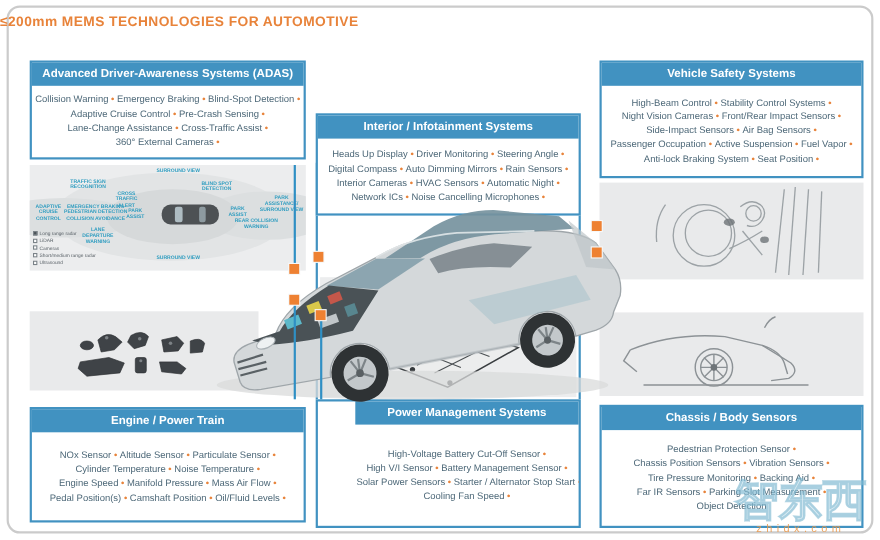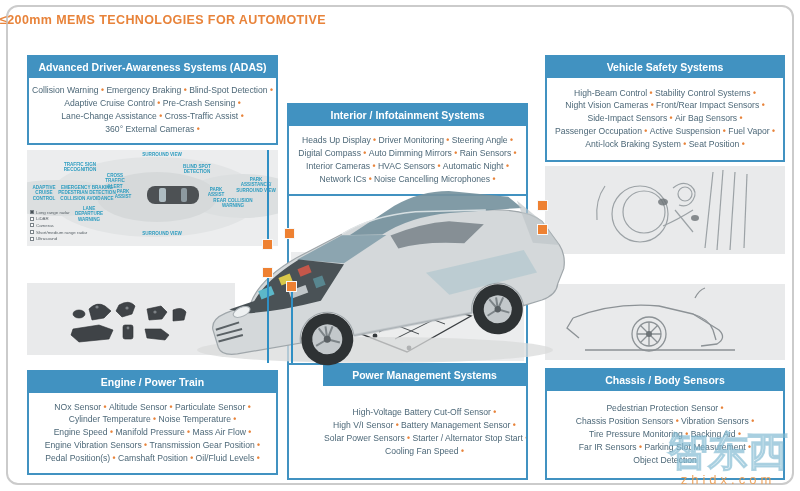--- a/index.html
+++ b/index.html
@@ -51,21 +51,21 @@
   
   #car-svg { position:absolute; left:175px; top:180px; width:395px; height:195px; z-index:5; }
 
   .conn { position:absolute; width:2px; background:#2f8fc4; z-index:6; }
   .marker { position:absolute; width:9px; height:9px; background:#ee8132; box-shadow:0 0 0 1px #f7f8f8; z-index:7; }
 
   
   #wm { position:absolute; right:12px; bottom:4px; text-align:center; z-index:9;margin-top:39px; }
   #wm-cn { font-size:40px; font-weight:bold; line-height:1;
            color:rgba(160,205,225,0.30); -webkit-text-stroke:1px rgba(120,180,205,0.55); }
-  #wm-url { font-size:13px; letter-spacing:4px; color:rgba(235,150,70,0.85); margin-top:1px; }
+  #wm-url { font-size:10px; letter-spacing:4px; color:rgba(235,150,70,0.85); margin-top:1px; }
 
   svg { display:block; }
 </style>
 </head>
 <body>
 
 <div id="stage">
   <div id="card"></div>
   <div class="title">≤200mm MEMS TECHNOLOGIES FOR AUTOMOTIVE</div>
 
@@ -96,21 +96,20 @@
         <div class="pline"><span>Passenger Occupation</span><span class="bullet"> • </span><span>Active Suspension</span><span class="bullet"> • </span><span>Fuel Vapor</span><span class="bullet"> • </span></div>
         <div class="pline"><span>Anti-lock Braking System</span><span class="bullet"> • </span><span>Seat Position</span><span class="bullet"> • </span></div>
       </div>
   </div>
   <div class="panel" id="panel-engine">
     <div class="panel-header">Engine / Power Train</div>
     <div class="panel-body">
         <div class="pline"><span>NOx Sensor</span><span class="bullet"> • </span><span>Altitude Sensor</span><span class="bullet"> • </span><span>Particulate Sensor</span><span class="bullet"> • </span></div>
         <div class="pline"><span>Cylinder Temperature</span><span class="bullet"> • </span><span>Noise Temperature</span><span class="bullet"> • </span></div>
         <div class="pline"><span>Engine Speed</span><span class="bullet"> • </span><span>Manifold Pressure</span><span class="bullet"> • </span><span>Mass Air Flow</span><span class="bullet"> • </span></div>
-        <div class="pline"><span>Engine Vibration Sensors</span><span class="bullet"> • </span><span>Transmission Gear Position</span><span class="bullet"> • </span></div>
         <div class="pline"><span>Pedal Position(s)</span><span class="bullet"> • </span><span>Camshaft Position</span><span class="bullet"> • </span><span>Oil/Fluid Levels</span><span class="bullet"> • </span></div>
       </div>
   </div>
   <div class="panel" id="panel-power">
     <div class="panel-header">Power Management Systems</div>
     <div class="panel-body">
         <div class="pline"><span>High-Voltage Battery Cut-Off Sensor</span><span class="bullet"> • </span></div>
         <div class="pline"><span>High V/I Sensor</span><span class="bullet"> • </span><span>Battery Management Sensor</span><span class="bullet"> • </span></div>
         <div class="pline"><span>Solar Power Sensors</span><span class="bullet"> • </span><span>Starter / Alternator Stop Start</span><span class="bullet"> • </span></div>
         <div class="pline"><span>Cooling Fan Speed</span><span class="bullet"> • </span></div>

